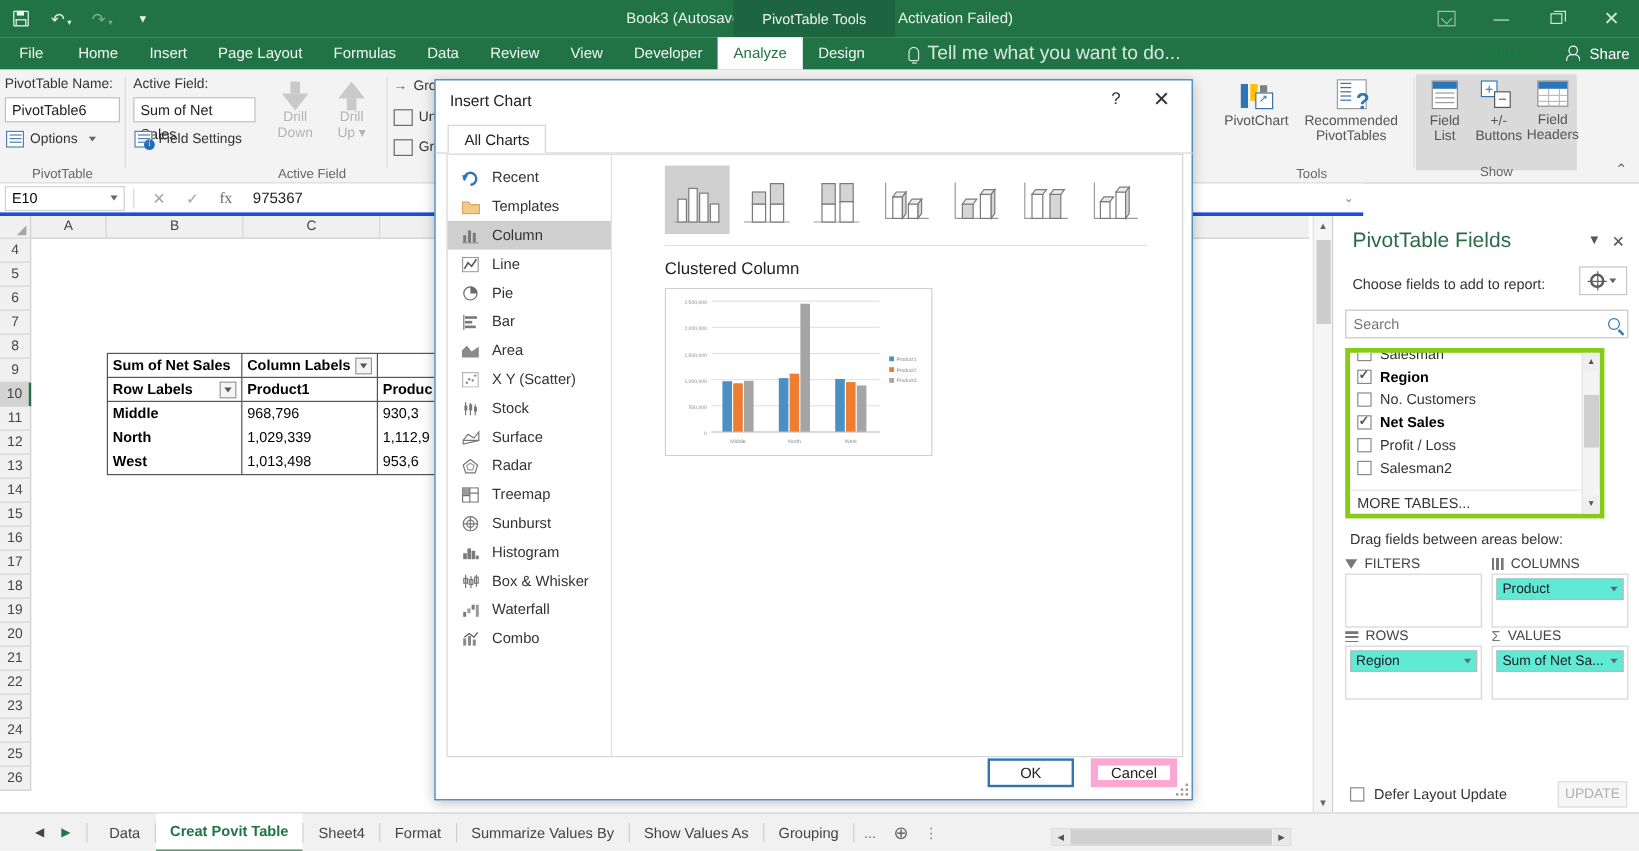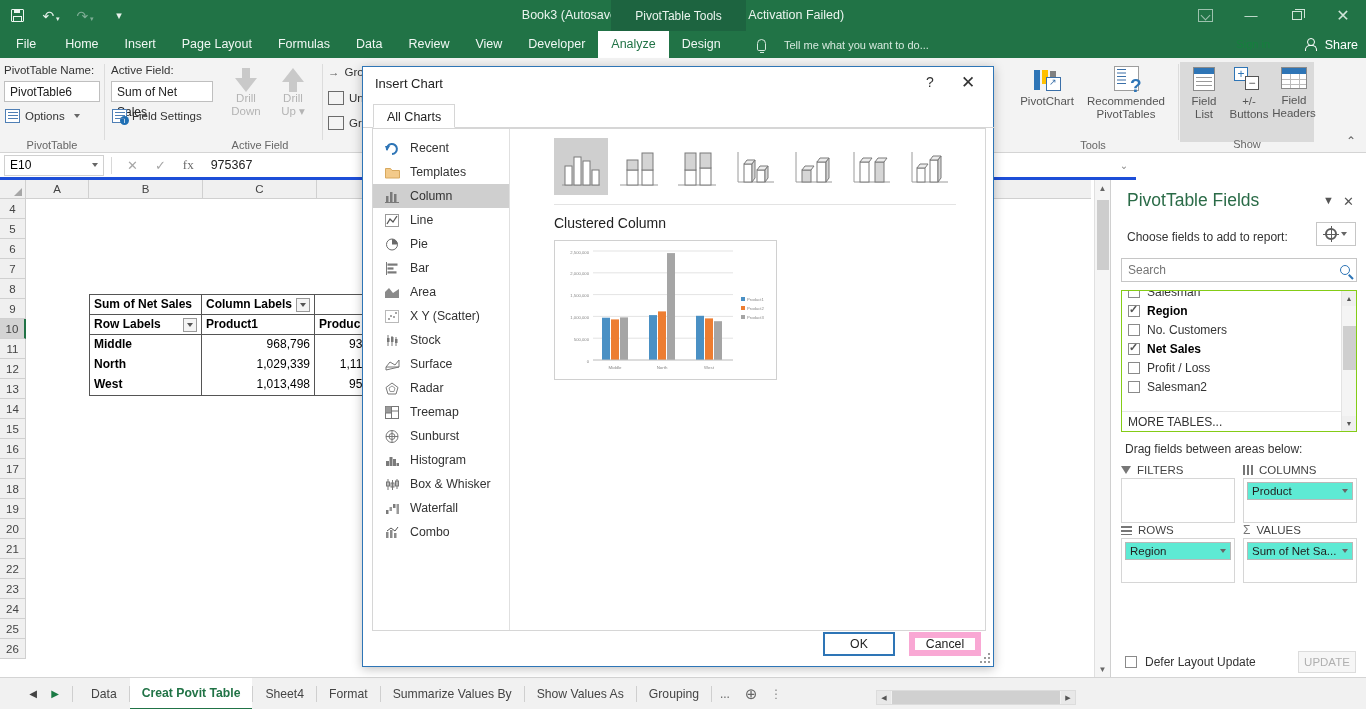--- a/index.html
+++ b/index.html
@@ -67,21 +67,21 @@
     position: absolute; top: 31px; left: 0; width: 1366px; height: 27px;
     background: #217346; color: #fff; display: flex; align-items: stretch;
   }
   .menu-item {
     padding: 0 13px; height: 27px; line-height: 27px; font-size: 12.5px; color: #f0f7f3;
   }
   .menu-item.file { padding: 0 16px; }
   .menu-item.active { background: #fff; color: #217346; }
   .tellme {
     position: absolute; left: 757px; top: 31px; height: 27px;
-    display: flex; align-items: center; gap: 18px; color: #d6e9de; font-size: 11px;
+    display: flex; align-items: center; gap: 7px; color: #d6e9de; font-size: 16px;
   }
   .bulb {
     width: 9px; height: 12px; border: 1.2px solid #d6e9de; border-radius: 5px 5px 2px 2px;
     position: relative;
   }
   .bulb:after{ content:""; position:absolute; left:1.5px; bottom:-3px; width:4px; height:2px; border-bottom:1.2px solid #d6e9de;}
   .signin {
     position: absolute; right: 96px; top: 31px; height: 27px; line-height: 27px;
     font-size: 11px; color: #15803d;
   }
@@ -224,21 +224,21 @@
 
   
   .pivot { position:absolute; border:1px solid #555; background:#fff; }
   .pv-row { display:flex; }
   .pv-cell {
     height:20px; line-height:19px; font-size:12px; color:#000;
     border-right:1px solid #555; padding:0 4px; overflow:hidden; white-space:nowrap;
   }
   .pv-cell.last { border-right:none; }
   .pv-cell.hdr { font-weight:bold; border-bottom:1px solid #555; }
-  .pv-cell.num { text-align:right; }
+  .pv-cell.num { }
   .filter-btn {
     width:14px; height:14px; border:1px solid #9a9a9a; background:#f4f4f4;
     display:inline-flex; align-items:center; justify-content:center; vertical-align:middle;
     margin-left:4px;
   }
   .filter-btn:after{content:""; width:0;height:0;border-left:3.5px solid transparent;border-right:3.5px solid transparent;border-top:4px solid #555;}
 
   
   .vscroll {
     position:absolute; right:0; top:0; width:16px; bottom:0; background:#f5f5f5; border-left:1px solid #e0e0e0;
@@ -262,21 +262,21 @@
   .gear-glyph:before{content:""; position:absolute; left:3.5px; top:-4px; width:1.6px; height:16px; background:#5b5b5b;}
   .gear-glyph:after{content:""; position:absolute; top:3.5px; left:-4px; width:16px; height:1.6px; background:#5b5b5b;}
   .tp-search {
     position:absolute; top:78px; left:10px; width:236px; height:24px; border:1px solid #c6c6c6; background:#fff;
     display:flex; align-items:center; padding:0 6px;
   }
   .tp-search input { border:none; outline:none; flex:1; font-size:12px; color:#777; font-family:"Liberation Sans",sans-serif;}
   .mag { width:10px;height:10px;border:1.6px solid #2e75b6;border-radius:50%; position:relative;}
   .mag:after{content:"";position:absolute;right:-5px;bottom:-4px;width:6px;height:1.6px;background:#2e75b6;transform:rotate(45deg);}
   .fieldlist {
-    position:absolute; top:110px; left:10px; width:236px; height:142px; border:1px solid #84cc16; overflow:hidden;
+    position:absolute; top:110px; left:10px; width:216px; height:142px; border:4px solid #84cc16; overflow:hidden;
   }
   .field-row { display:flex; align-items:center; gap:7px; height:19px; padding-left:6px; font-size:12px; color:#333; }
   .field-row.bold { font-weight:bold; color:#000; }
   .chk { width:12px; height:12px; border:1px solid #8a8a8a; background:#fff; position:relative; }
   .chk.on:after { content:"✓"; position:absolute; left:0px; top:-3px; font-size:11px; color:#555; }
   .more-tables {
     position:absolute; bottom:0; left:0; right:0; height:20px; line-height:20px; padding-left:6px;
     font-size:12px; color:#333; background:#fff; border-top:1px solid #e6e6e6;
   }
   .fl-scroll { position:absolute; right:0; top:0; bottom:0; width:15px; background:#f4f4f4; border-left:1px solid #e3e3e3;}

